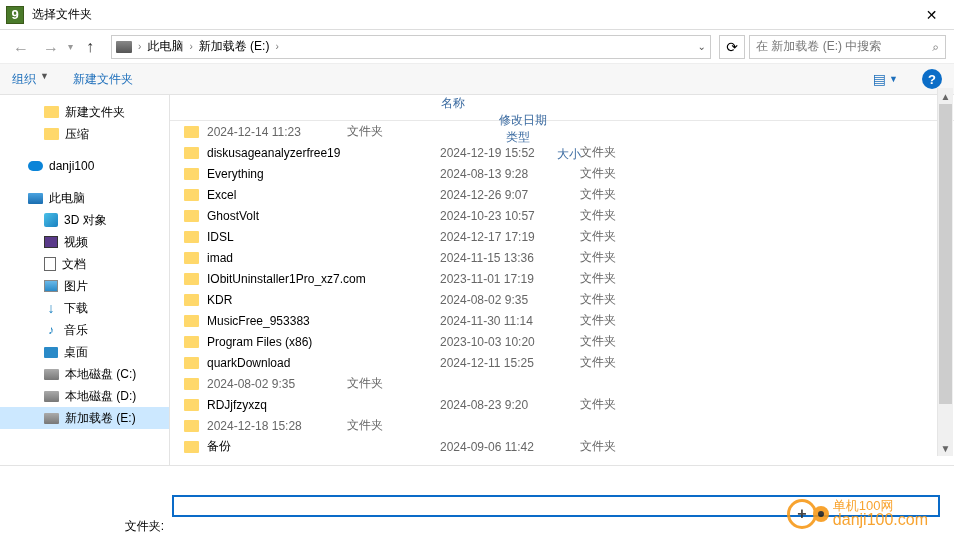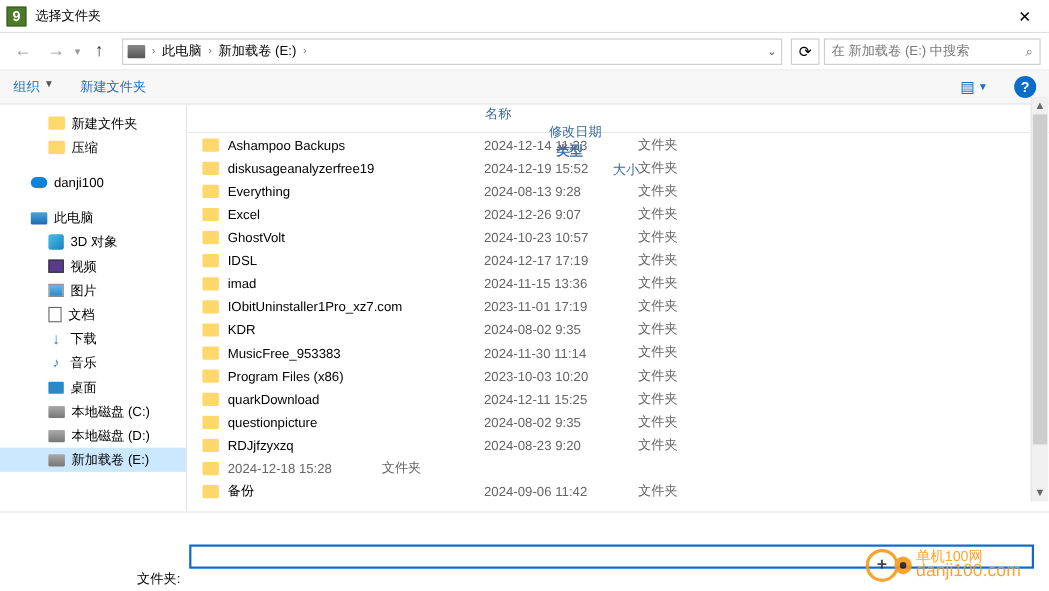--- a/index.html
+++ b/index.html
@@ -42,21 +42,21 @@
 .ti-doc { width: 12px; height: 14px; background: #fff; border: 1px solid #666; }
 .ti-dl { width: 14px; height: 14px; display:flex; align-items:center; justify-content:center; color:#1a80c0; font-size:14px; }
 .ti-music { width: 14px; height: 14px; display:flex; align-items:center; justify-content:center; color:#1a80c0; font-size:12px; }
 .ti-desktop { width: 14px; height: 11px; background: #2a8ac8; border-radius: 1px; }
 .ti-drive { width: 15px; height: 11px; background: linear-gradient(#aaa,#777); border-radius: 1px; }
 
 .filepane { flex: 1; display: flex; flex-direction: column; }
 .columns { height: 26px; display: flex; align-items: center; border-bottom: 1px solid #e8e8e8; color: #3a6aa0; padding-left: 14px; flex-direction: column; }
 .col-name { width: 256px; }
 .col-date { width: 140px; }
-.col-type { width: 126px; font-weight: bold; }
+.col-type { width: 126px; }
 .col-size { flex: 1; }
 .filelist { flex: 1; overflow: hidden; }
 .row { height: 21px; display: flex; align-items: center; padding-left: 14px; }
 .row .fld-icon { width: 15px; height: 12px; background: #ffd86b; border-radius: 1px; margin-right: 8px; }
 .row .r-name { width: 233px; color: #000; }
 .row .r-date { width: 140px; color: #666; }
 .row .r-type { width: 126px; color: #666; }
 
 .footer { border-top: 1px solid #e3e3e3; padding: 10px 14px; }
 .folder-row { display: flex; align-items: center; gap: 8px; margin-bottom: 14px; }
@@ -140,26 +140,26 @@
       </div>
     <div class="tree-item l2">
         <div class="ti-3d"></div>
         <span>3D 对象</span>
       </div>
     <div class="tree-item l2">
         <div class="ti-video"></div>
         <span>视频</span>
       </div>
     <div class="tree-item l2">
+        <div class="ti-doc"></div>
+        <span>文档</span>
+      </div>
+    <div class="tree-item l2">
         <div class="ti-pic"></div>
         <span>图片</span>
-      </div>
-    <div class="tree-item l2">
-        <div class="ti-doc"></div>
-        <span>文档</span>
       </div>
     <div class="tree-item l2">
         <div class="ti-dl">↓</div>
         <span>下载</span>
       </div>
     <div class="tree-item l2">
         <div class="ti-music">♪</div>
         <span>音乐</span>
       </div>
     <div class="tree-item l2">
@@ -183,21 +183,20 @@
   <div class="filepane">
     <div class="columns">
       <div class="col-name">名称</div>
       <div class="col-date">修改日期</div>
       <div class="col-type">类型</div>
       <div class="col-size">大小</div>
     </div>
     <div class="filelist" id="filelist">
         <div class="row">
           <div class="fld-icon"></div>
-          <div class="r-name">Ashampoo Backups</div>
           <div class="r-date">2024-12-14 11:23</div>
           <div class="r-type">文件夹</div>
         </div>
         <div class="row">
           <div class="fld-icon"></div>
           <div class="r-name">diskusageanalyzerfree19</div>
           <div class="r-date">2024-12-19 15:52</div>
           <div class="r-type">文件夹</div>
         </div>
         <div class="row">
@@ -255,21 +254,20 @@
           <div class="r-type">文件夹</div>
         </div>
         <div class="row">
           <div class="fld-icon"></div>
           <div class="r-name">quarkDownload</div>
           <div class="r-date">2024-12-11 15:25</div>
           <div class="r-type">文件夹</div>
         </div>
         <div class="row">
           <div class="fld-icon"></div>
-          <div class="r-name">questionpicture</div>
           <div class="r-date">2024-08-02 9:35</div>
           <div class="r-type">文件夹</div>
         </div>
         <div class="row">
           <div class="fld-icon"></div>
           <div class="r-name">RDJjfzyxzq</div>
           <div class="r-date">2024-08-23 9:20</div>
           <div class="r-type">文件夹</div>
         </div>
         <div class="row">

